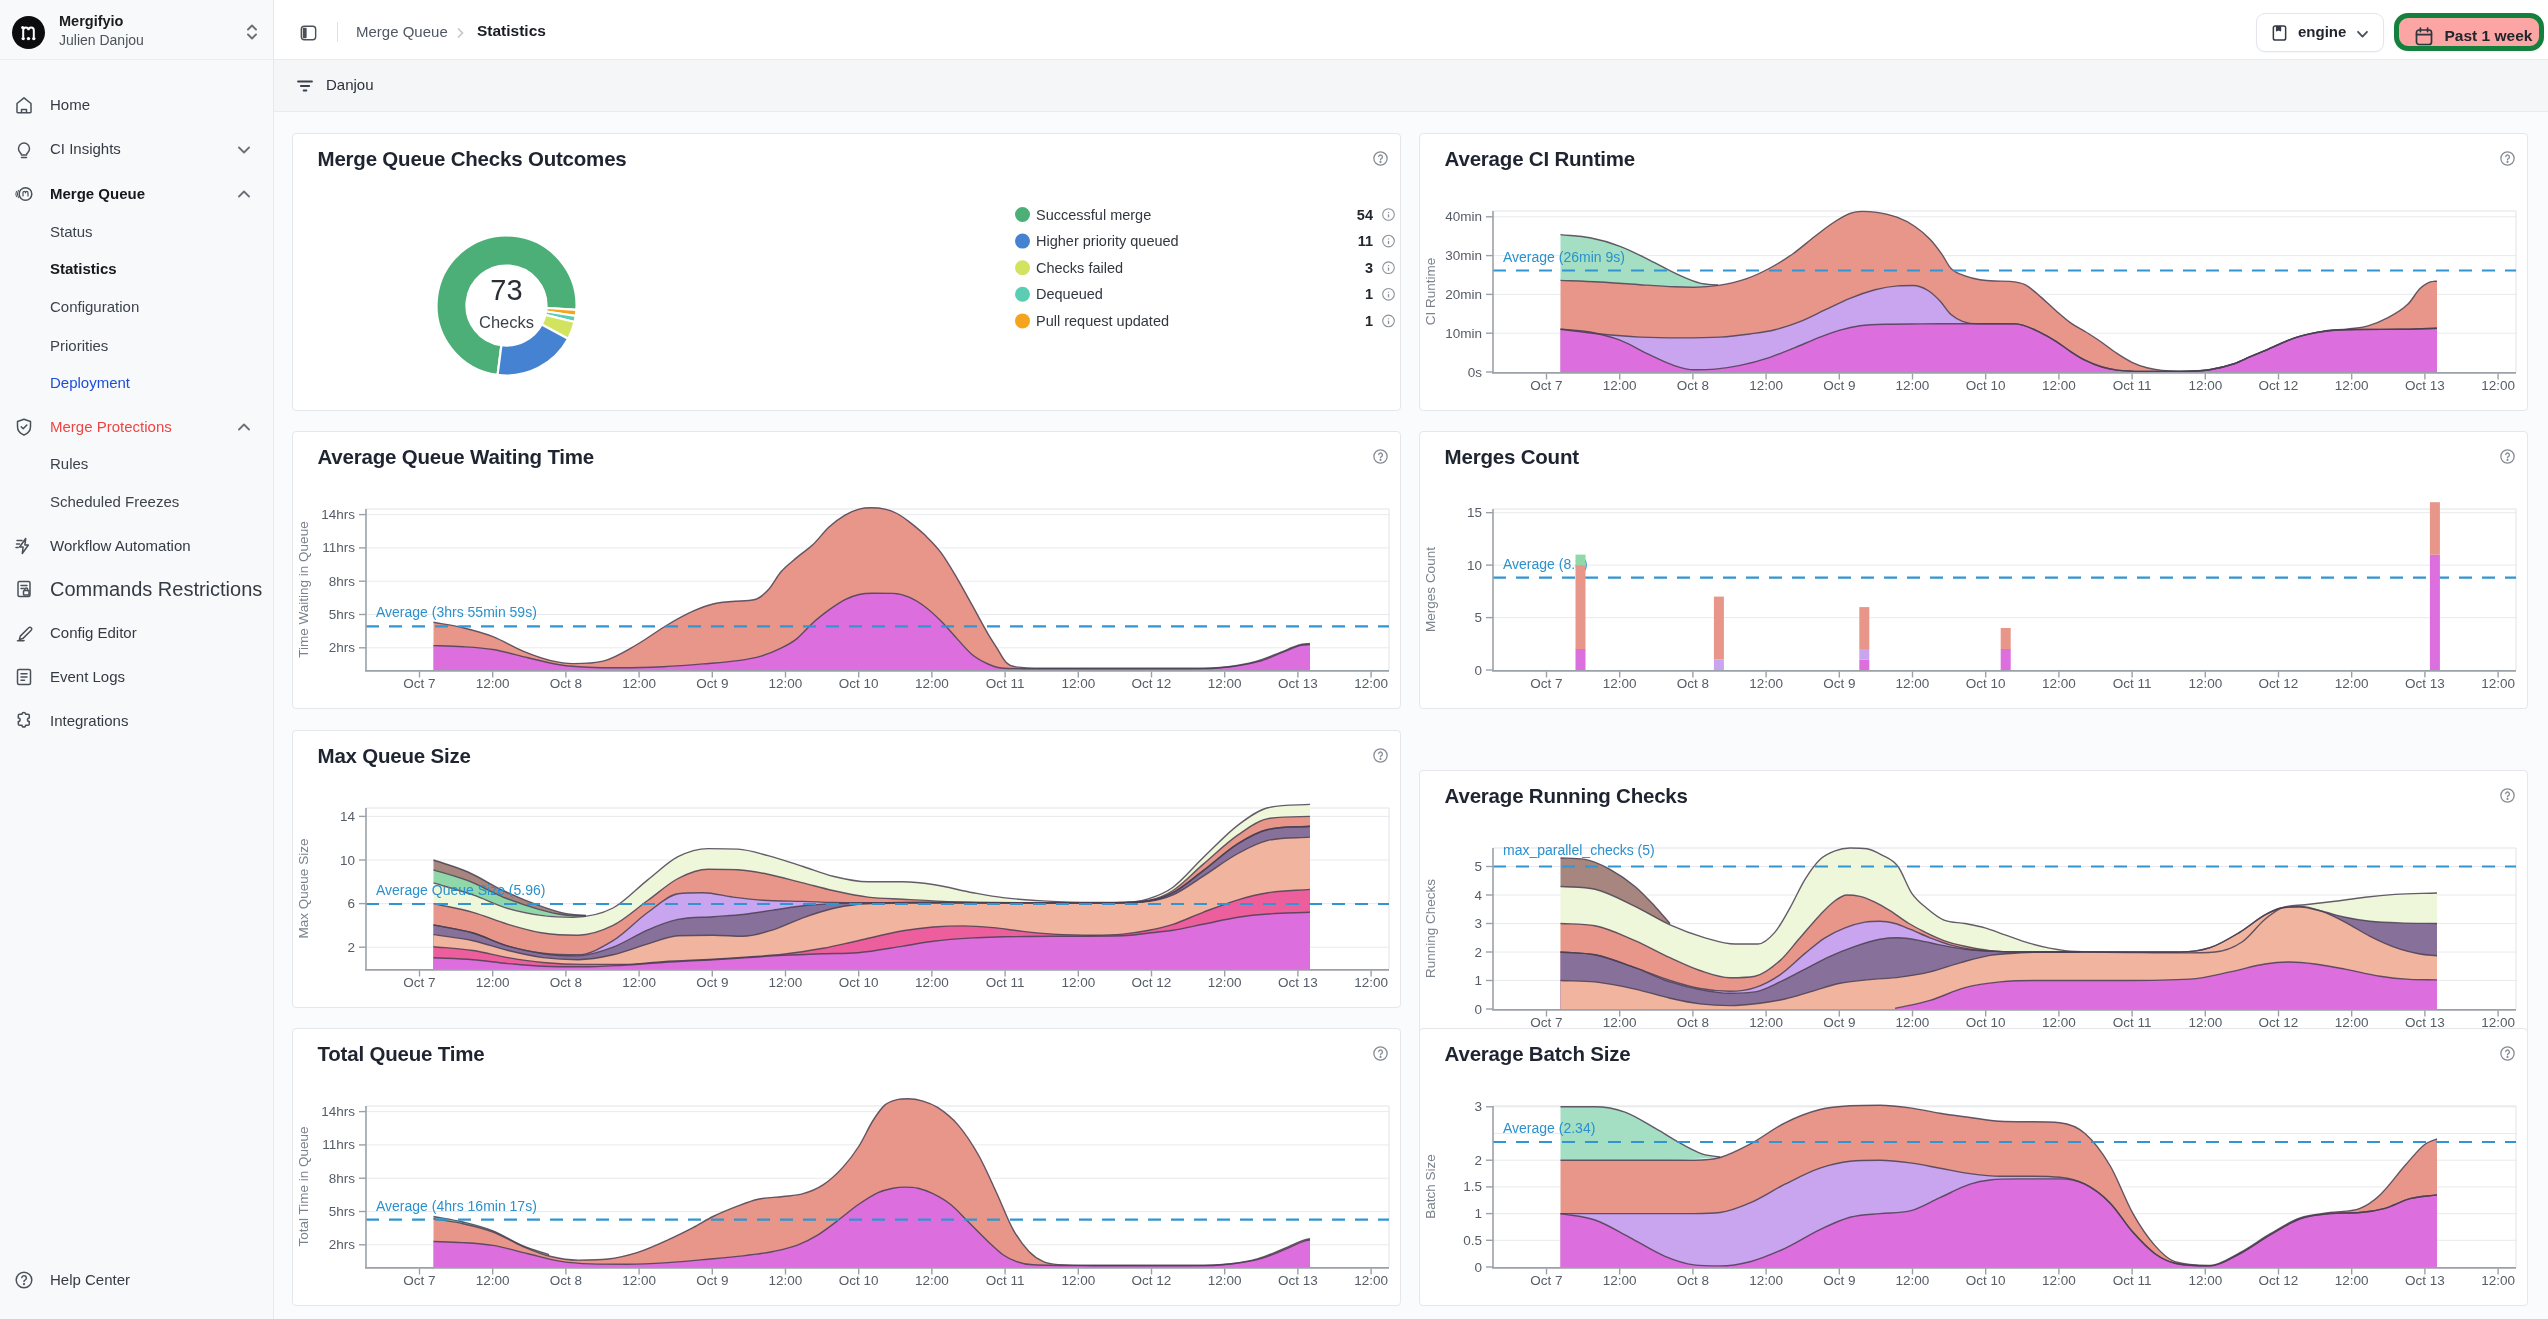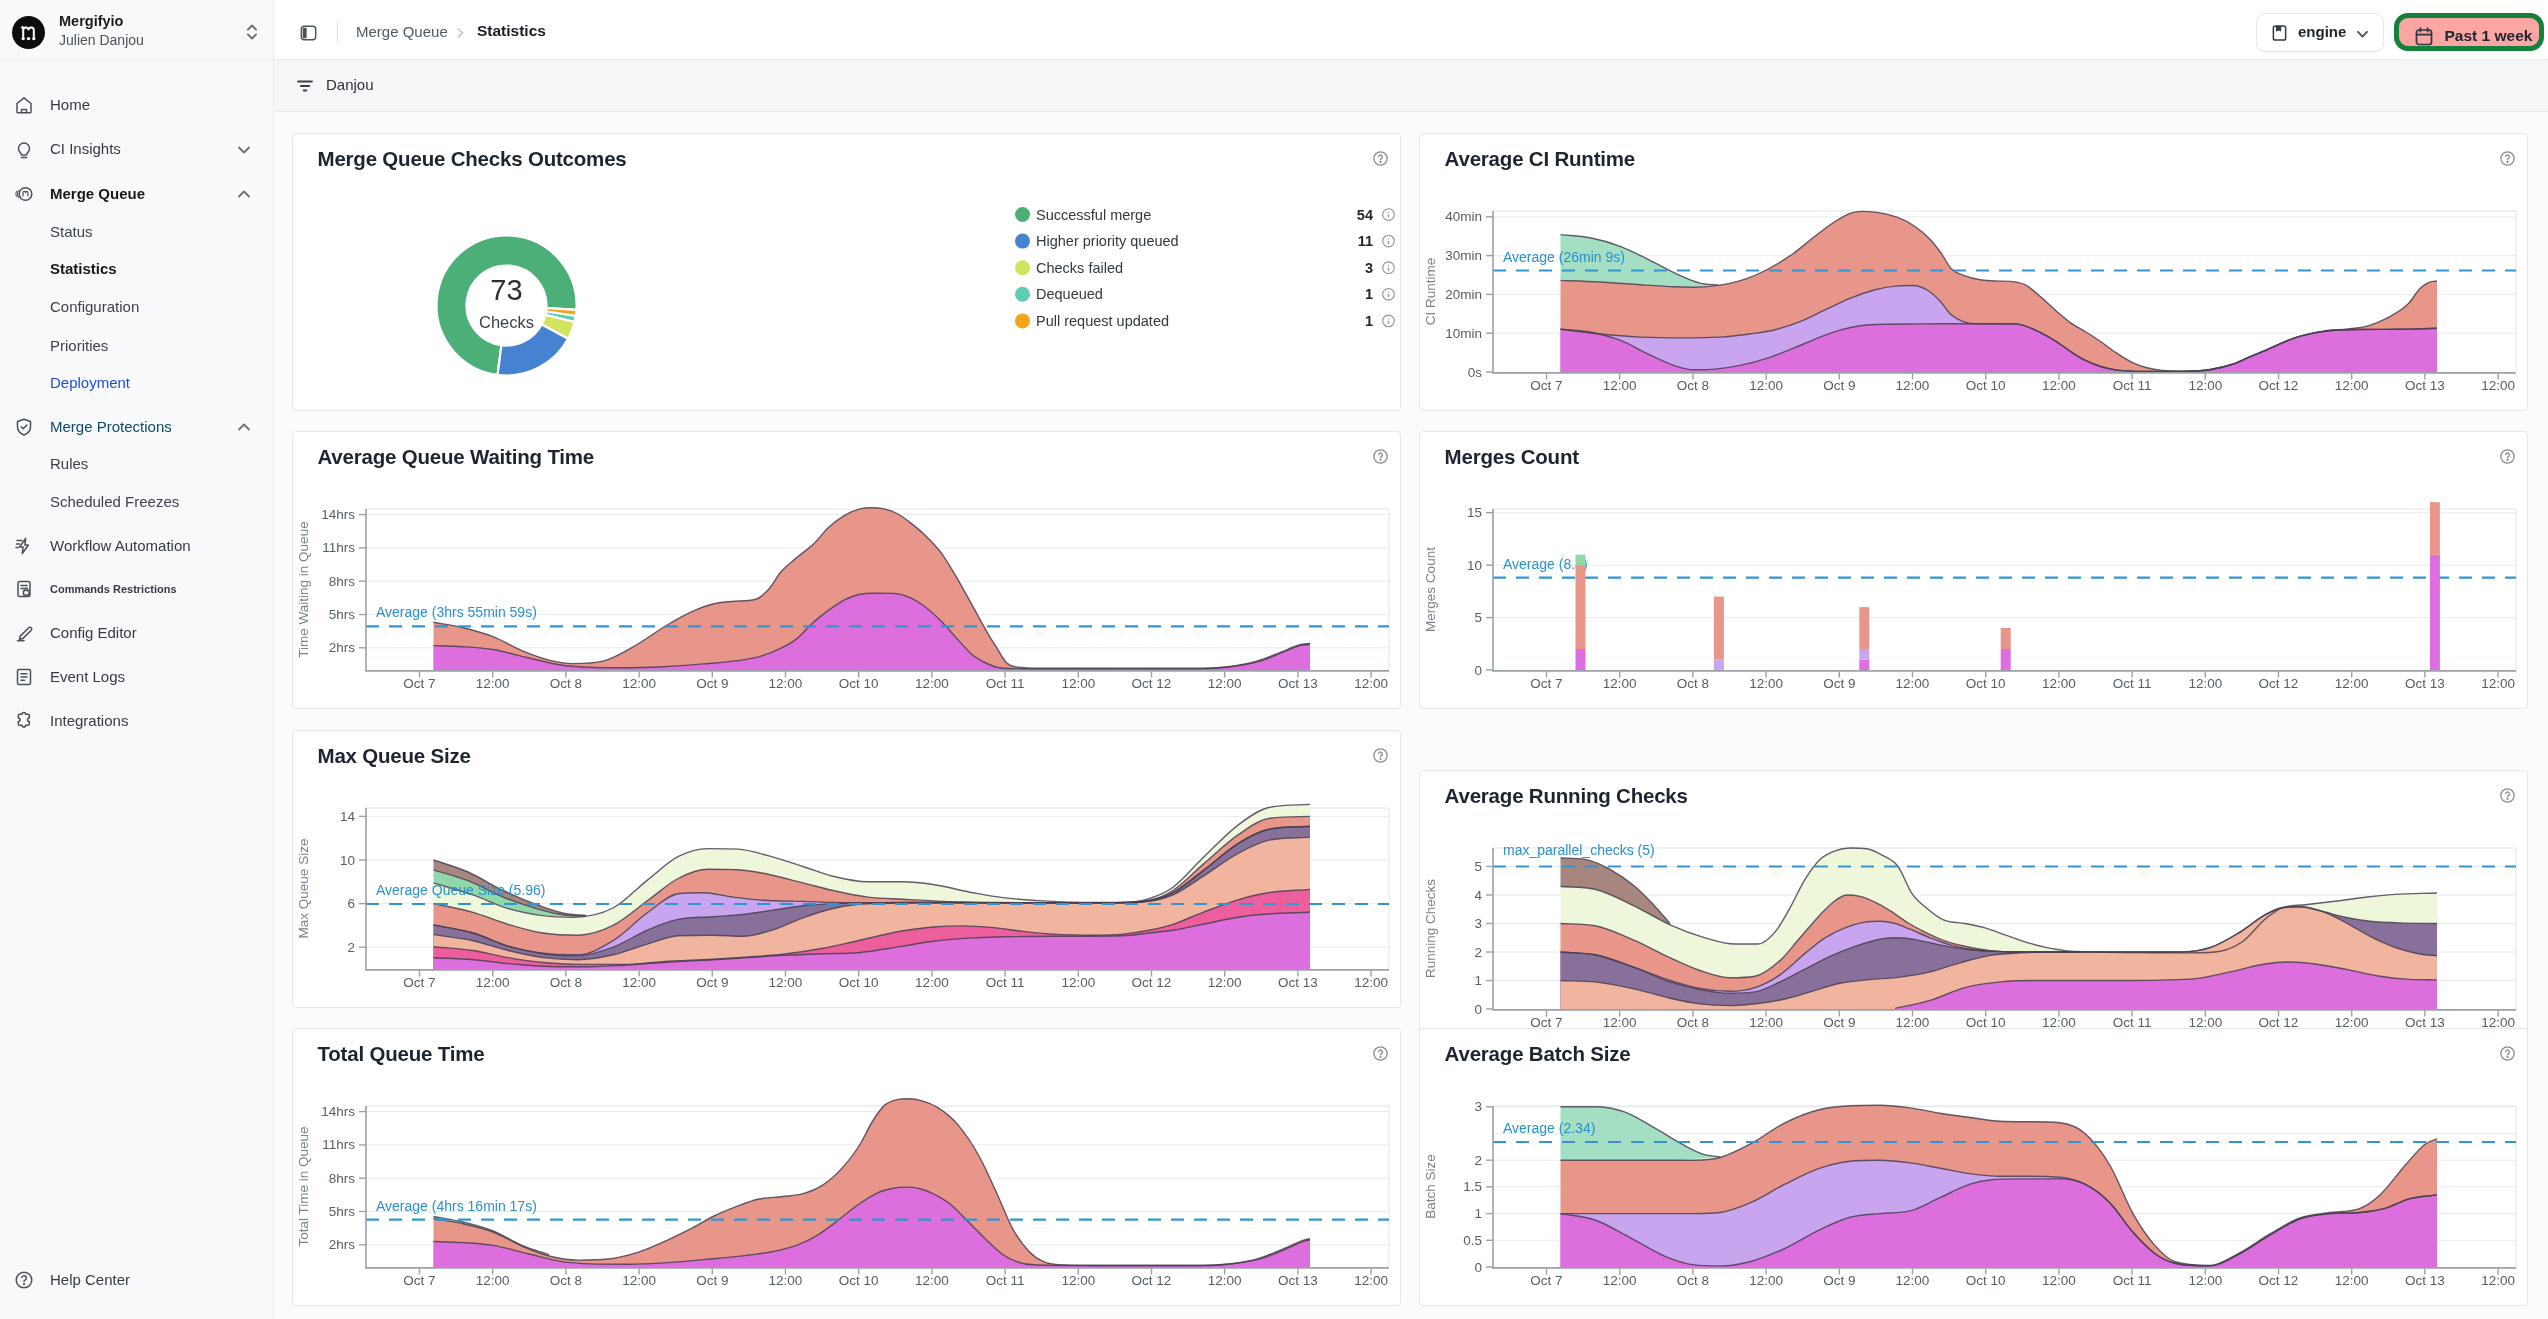--- a/index.html
+++ b/index.html
@@ -48,38 +48,38 @@
     </svg>
     <div style="position:absolute;left:50px;top:221.6px;height:20px;line-height:20px;font-size:15px;font-weight:400;color:#3d434d">Status</div>
     <div style="position:absolute;left:50px;top:259px;height:20px;line-height:20px;font-size:15px;font-weight:700;color:#15181d">Statistics</div>
     <div style="position:absolute;left:50px;top:297px;height:20px;line-height:20px;font-size:15px;font-weight:400;color:#3d434d">Configuration</div>
     <div style="position:absolute;left:50px;top:335.6px;height:20px;line-height:20px;font-size:15px;font-weight:400;color:#3d434d">Priorities</div>
     <div style="position:absolute;left:50px;top:373px;height:20px;line-height:20px;font-size:15px;font-weight:400;color:#1d4ed8">Deployment</div>
     <svg style="position:absolute;left:14px;top:416.8px" width="20" height="20" viewBox="0 0 20 20" fill="none" stroke="#4a5158" stroke-width="1.5" stroke-linecap="round" stroke-linejoin="round">
       <path d="M10 2.2 16.5 4.5V9.5c0 4.5-2.9 7.2-6.5 8.5-3.6-1.3-6.5-4-6.5-8.5V4.5Z"></path>
       <path d="M7.2 9.8l2 2 3.6-3.8"></path>
     </svg>
-    <div style="position:absolute;left:50px;top:416.8px;height:20px;line-height:20px;font-size:15px;font-weight:500;color:#0c4a6e">Merge Protections</div>
+    <div style="position:absolute;left:50px;top:416.8px;height:20px;line-height:20px;font-size:15px;font-weight:500;color:#ef4444">Merge Protections</div>
     <svg style="position:absolute;left:238px;top:422.3px" width="12" height="10" viewBox="0 0 12 10" fill="none" stroke="#6a7078" stroke-width="1.8" stroke-linecap="round" stroke-linejoin="round">
       <path d="M1 7.5 6 2.5 11 7.5"></path>
     </svg>
     <div style="position:absolute;left:50px;top:454.3px;height:20px;line-height:20px;font-size:15px;font-weight:400;color:#3d434d">Rules</div>
     <div style="position:absolute;left:50px;top:491.7px;height:20px;line-height:20px;font-size:15px;font-weight:400;color:#3d434d">Scheduled Freezes</div>
     <svg style="position:absolute;left:14px;top:535.5px" width="20" height="20" viewBox="0 0 20 20" fill="none" stroke="#4a5158" stroke-width="1.5" stroke-linecap="round" stroke-linejoin="round">
       <path d="M11.7 2.5 5.6 11h3.5l-0.8 6.5 6.1-8.5h-3.5Z"></path>
       <path d="M3 4.5h5M2.5 8h3M2 11.5h2.2"></path>
     </svg>
     <div style="position:absolute;left:50px;top:535.5px;height:20px;line-height:20px;font-size:15px;font-weight:500;color:#353b45">Workflow Automation</div>
     <svg style="position:absolute;left:14px;top:579.3px" width="20" height="20" viewBox="0 0 20 20" fill="none" stroke="#4a5158" stroke-width="1.5" stroke-linecap="round" stroke-linejoin="round">
       <rect x="4" y="2.5" width="12" height="15" rx="1.5"></rect>
       <path d="M7 6.5h6M7 9.5h3"></path>
       <rect x="9.5" y="11.5" width="5.5" height="4.5" rx="0.8"></rect>
       <path d="M10.8 11.5v-1.2a1.4 1.4 0 0 1 2.8 0v1.2"></path>
     </svg>
-    <div style="position:absolute;left:50px;top:579.3px;height:20px;line-height:20px;font-size:11px;font-weight:700;color:#353b45">Commands Restrictions</div>
+    <div style="position:absolute;left:50px;top:579.3px;height:20px;line-height:20px;font-size:20px;font-weight:400;color:#353b45">Commands Restrictions</div>
     <svg style="position:absolute;left:14px;top:623px" width="20" height="20" viewBox="0 0 20 20" fill="none" stroke="#4a5158" stroke-width="1.5" stroke-linecap="round" stroke-linejoin="round">
       <path d="M17.2 7.2 8.8 15.6l-3.4 0.9 0.9-3.4 8.4-8.4a1.7 1.7 0 0 1 2.5 0 1.7 1.7 0 0 1 0 2.5Z"></path>
       <path d="M10 17.5h0"></path>
       <path d="M3.5 17.8h6"></path>
     </svg>
     <div style="position:absolute;left:50px;top:623px;height:20px;line-height:20px;font-size:15px;font-weight:500;color:#353b45">Config Editor</div>
     <svg style="position:absolute;left:14px;top:667.4px" width="20" height="20" viewBox="0 0 20 20" fill="none" stroke="#4a5158" stroke-width="1.5" stroke-linecap="round" stroke-linejoin="round">
       <rect x="3.5" y="2.5" width="13" height="15" rx="1.5"></rect>
       <path d="M7 6.8h6M7 10h6M7 13.2h3.5"></path>
     </svg>

